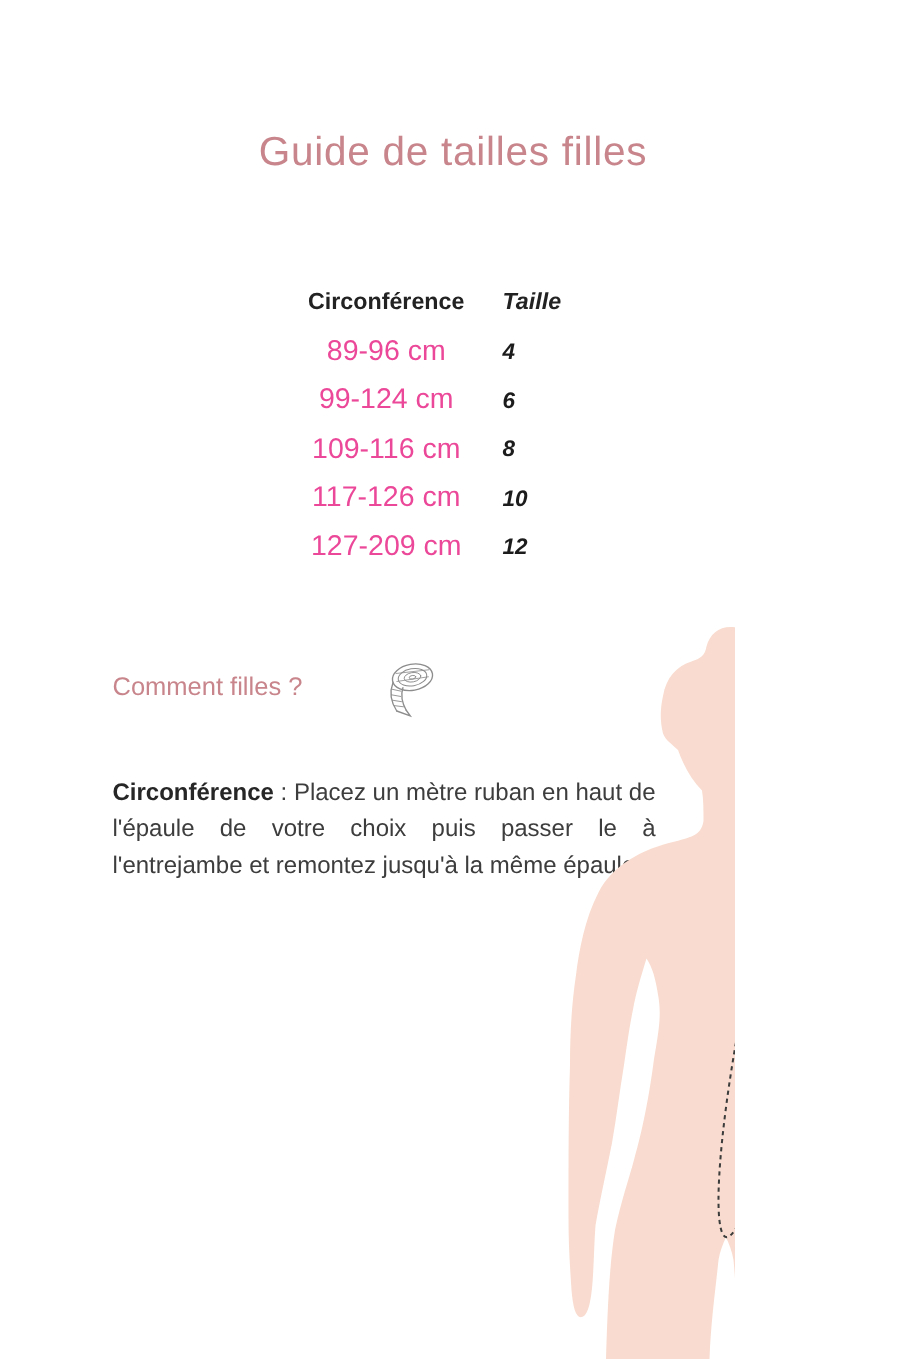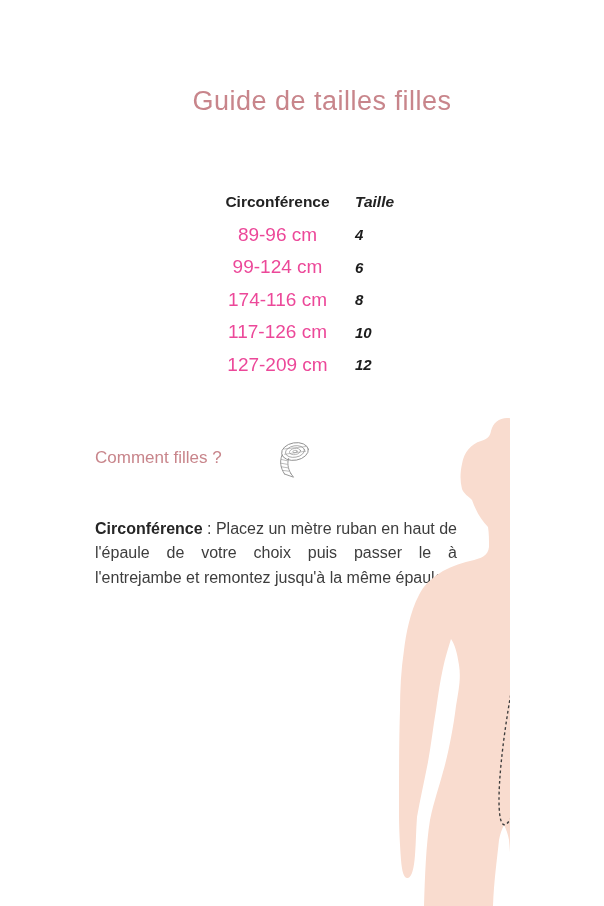--- a/index.html
+++ b/index.html
@@ -1,18 +1,18 @@
 <!DOCTYPE html>
 <html><head>
 <meta charset="utf-8">
 <style>
   html,body{margin:0;padding:0;background:#ffffff;}
   #screen{
     position:relative;width:490px;height:906px;overflow:hidden;
-    background:#ffffff;font-family:"Liberation Sans",sans-serif;margin-left:20px;
+    background:#ffffff;font-family:"Liberation Sans",sans-serif;
   }
   .page-title{
     position:absolute;top:86px;left:0;width:604px;text-align:center;
     font-size:27px;font-weight:400;letter-spacing:.5px;color:#c8858b;
   }
   .size-table{position:absolute;left:180px;top:186px;width:239px;}
   .t-row{display:flex;align-items:center;height:32.5px;}
   .t-col1{width:155px;text-align:center;font-size:19px;color:#ec4899;}
   .t-col2{width:84px;text-align:left;font-size:15px;color:#1c1c1c;font-style:italic;}
   .t-head .t-col1,.t-head .t-col2{font-weight:700;font-size:15.5px;color:#222222;}
@@ -43,21 +43,21 @@
     </div>
     <div class="t-row">
       <div class="t-col1">89-96 cm</div>
       <div class="t-col2 size-val">4</div>
     </div>
     <div class="t-row">
       <div class="t-col1">99-124 cm</div>
       <div class="t-col2 size-val">6</div>
     </div>
     <div class="t-row">
-      <div class="t-col1">174-116 cm</div>
+      <div class="t-col1">109-116 cm</div>
       <div class="t-col2 size-val">8</div>
     </div>
     <div class="t-row">
       <div class="t-col1">117-126 cm</div>
       <div class="t-col2 size-val">10</div>
     </div>
     <div class="t-row">
       <div class="t-col1">127-209 cm</div>
       <div class="t-col2 size-val">12</div>
     </div>

